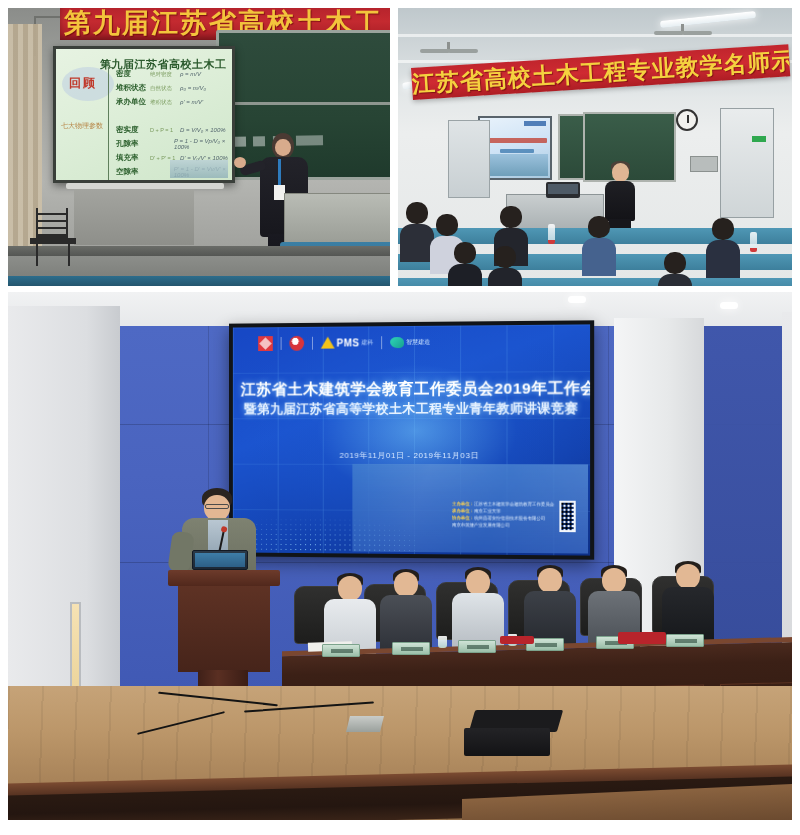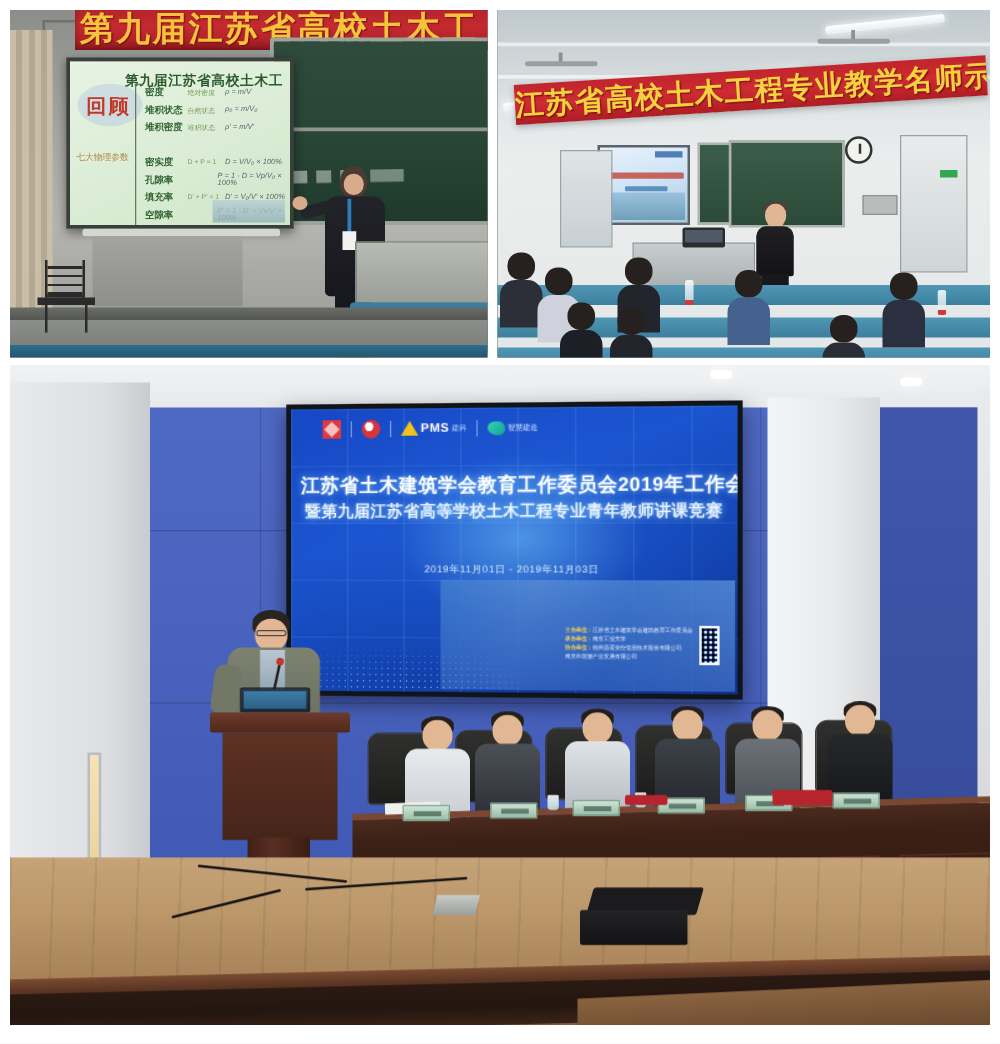--- a/index.html
+++ b/index.html
@@ -58,21 +58,21 @@
   }
   .tl-screen .sl-title{
     position:absolute; left:44px; top:8px; font-size:11px; font-weight:bold; color:#2c5b2e;
     letter-spacing:.5px; white-space:nowrap;
   }
   .tl-screen .sl-badge{
     position:absolute; left:6px; top:18px; width:52px; height:34px;
     border-radius:50%; background:rgba(190,205,225,.55);
   }
   .tl-screen .sl-badge b{
-    position:absolute; left:7px; top:8px; font-size:16px; color:#c0392b; font-weight:bold;
+    position:absolute; left:7px; top:8px; font-size:12px; color:#c0392b; font-weight:bold;
     letter-spacing:2px;
     font-family:Liberation Mono, monospace;
   }
   .tl-screen .sl-left{
     position:absolute; left:5px; top:72px; font-size:7px; color:#b8884a; white-space:nowrap;
   }
   .tl-screen .sl-rows{ position:absolute; left:60px; top:18px; width:120px; }
   .tl-screen .sl-row{ display:flex; align-items:center; height:14px; font-size:7.5px; color:#2f6230; }
   .tl-screen .sl-row .k{ width:34px; font-weight:bold; }
   .tl-screen .sl-row .d{ width:30px; color:#7a9b5e; font-size:5.5px;}
@@ -635,21 +635,21 @@
           <span class="k">密度</span>
           <span class="d">绝对密度</span>
           <span class="f">ρ = m/V</span>
         </div>
         <div class="sl-row">
           <span class="k">堆积状态</span>
           <span class="d">自然状态</span>
           <span class="f">ρ₀ = m/V₀</span>
         </div>
         <div class="sl-row">
-          <span class="k">堆积密度</span>
+          <span class="k">承办单位</span>
           <span class="d">堆积状态</span>
           <span class="f">ρ' = m/V'</span>
         </div>
         <div style="height:14px"></div>
         <div class="sl-row">
           <span class="k">密实度</span>
           <span class="d">D + P = 1</span>
           <span class="f">D = V/V₀ × 100%</span>
         </div>
         <div class="sl-row">

